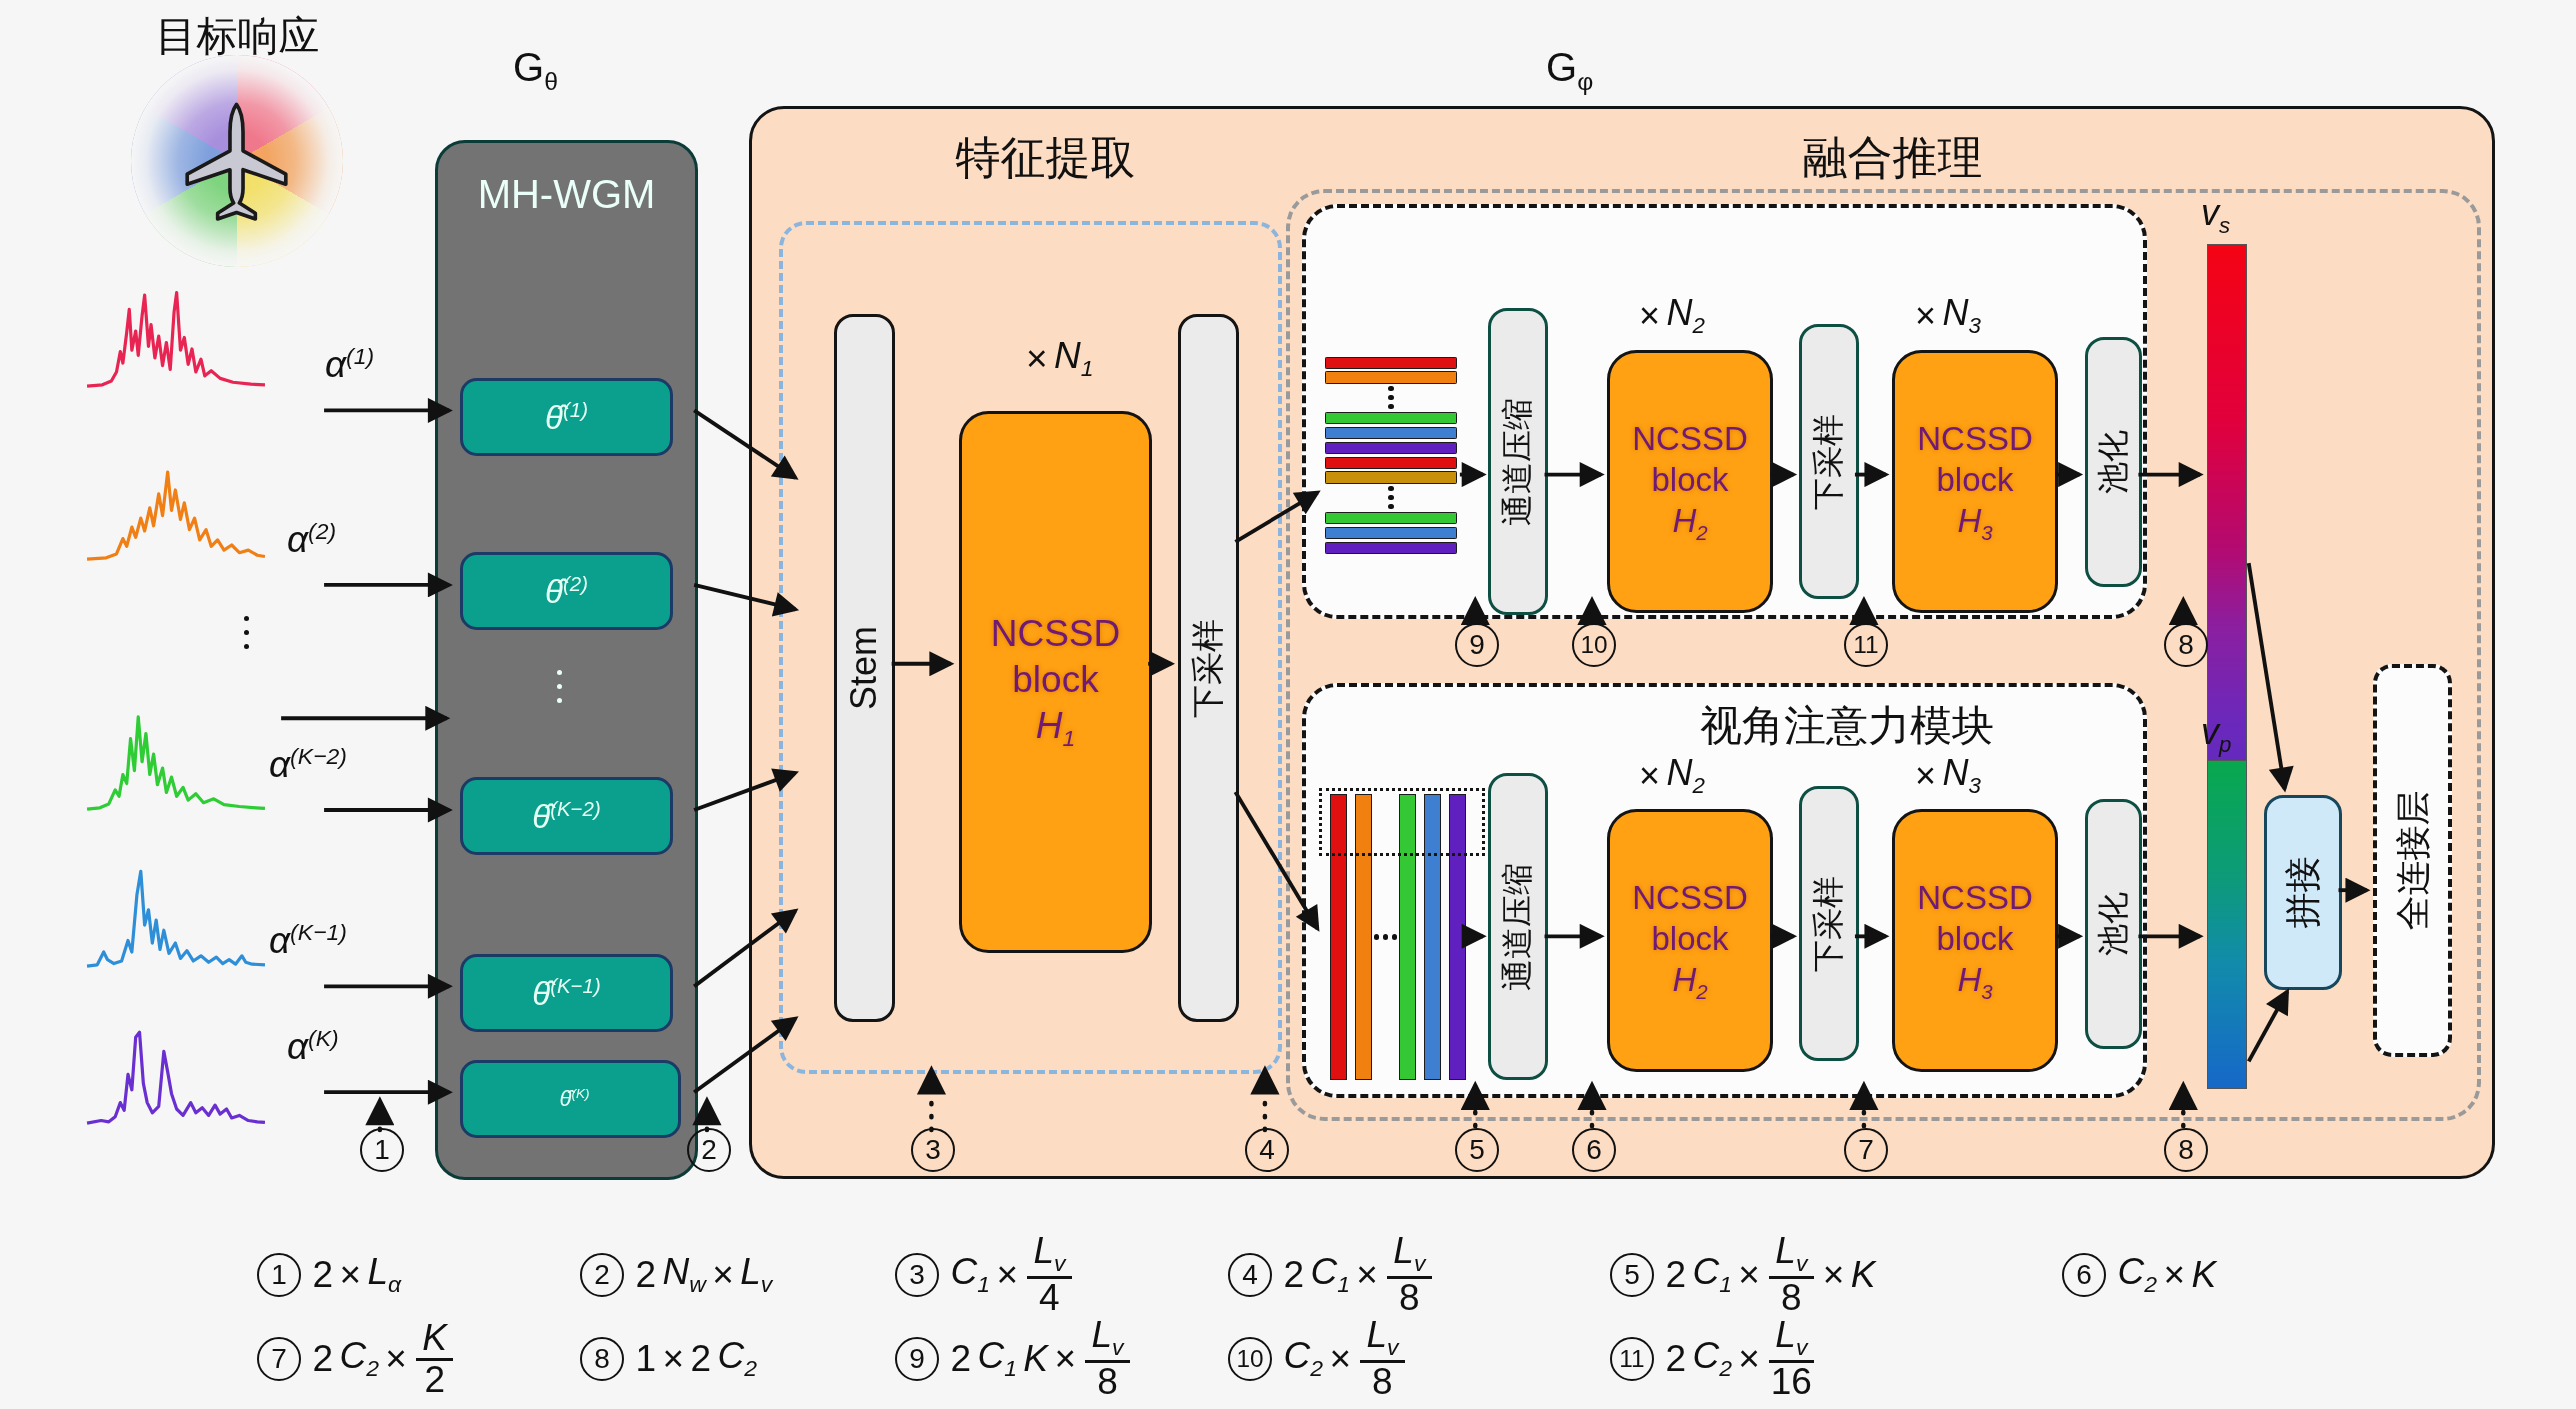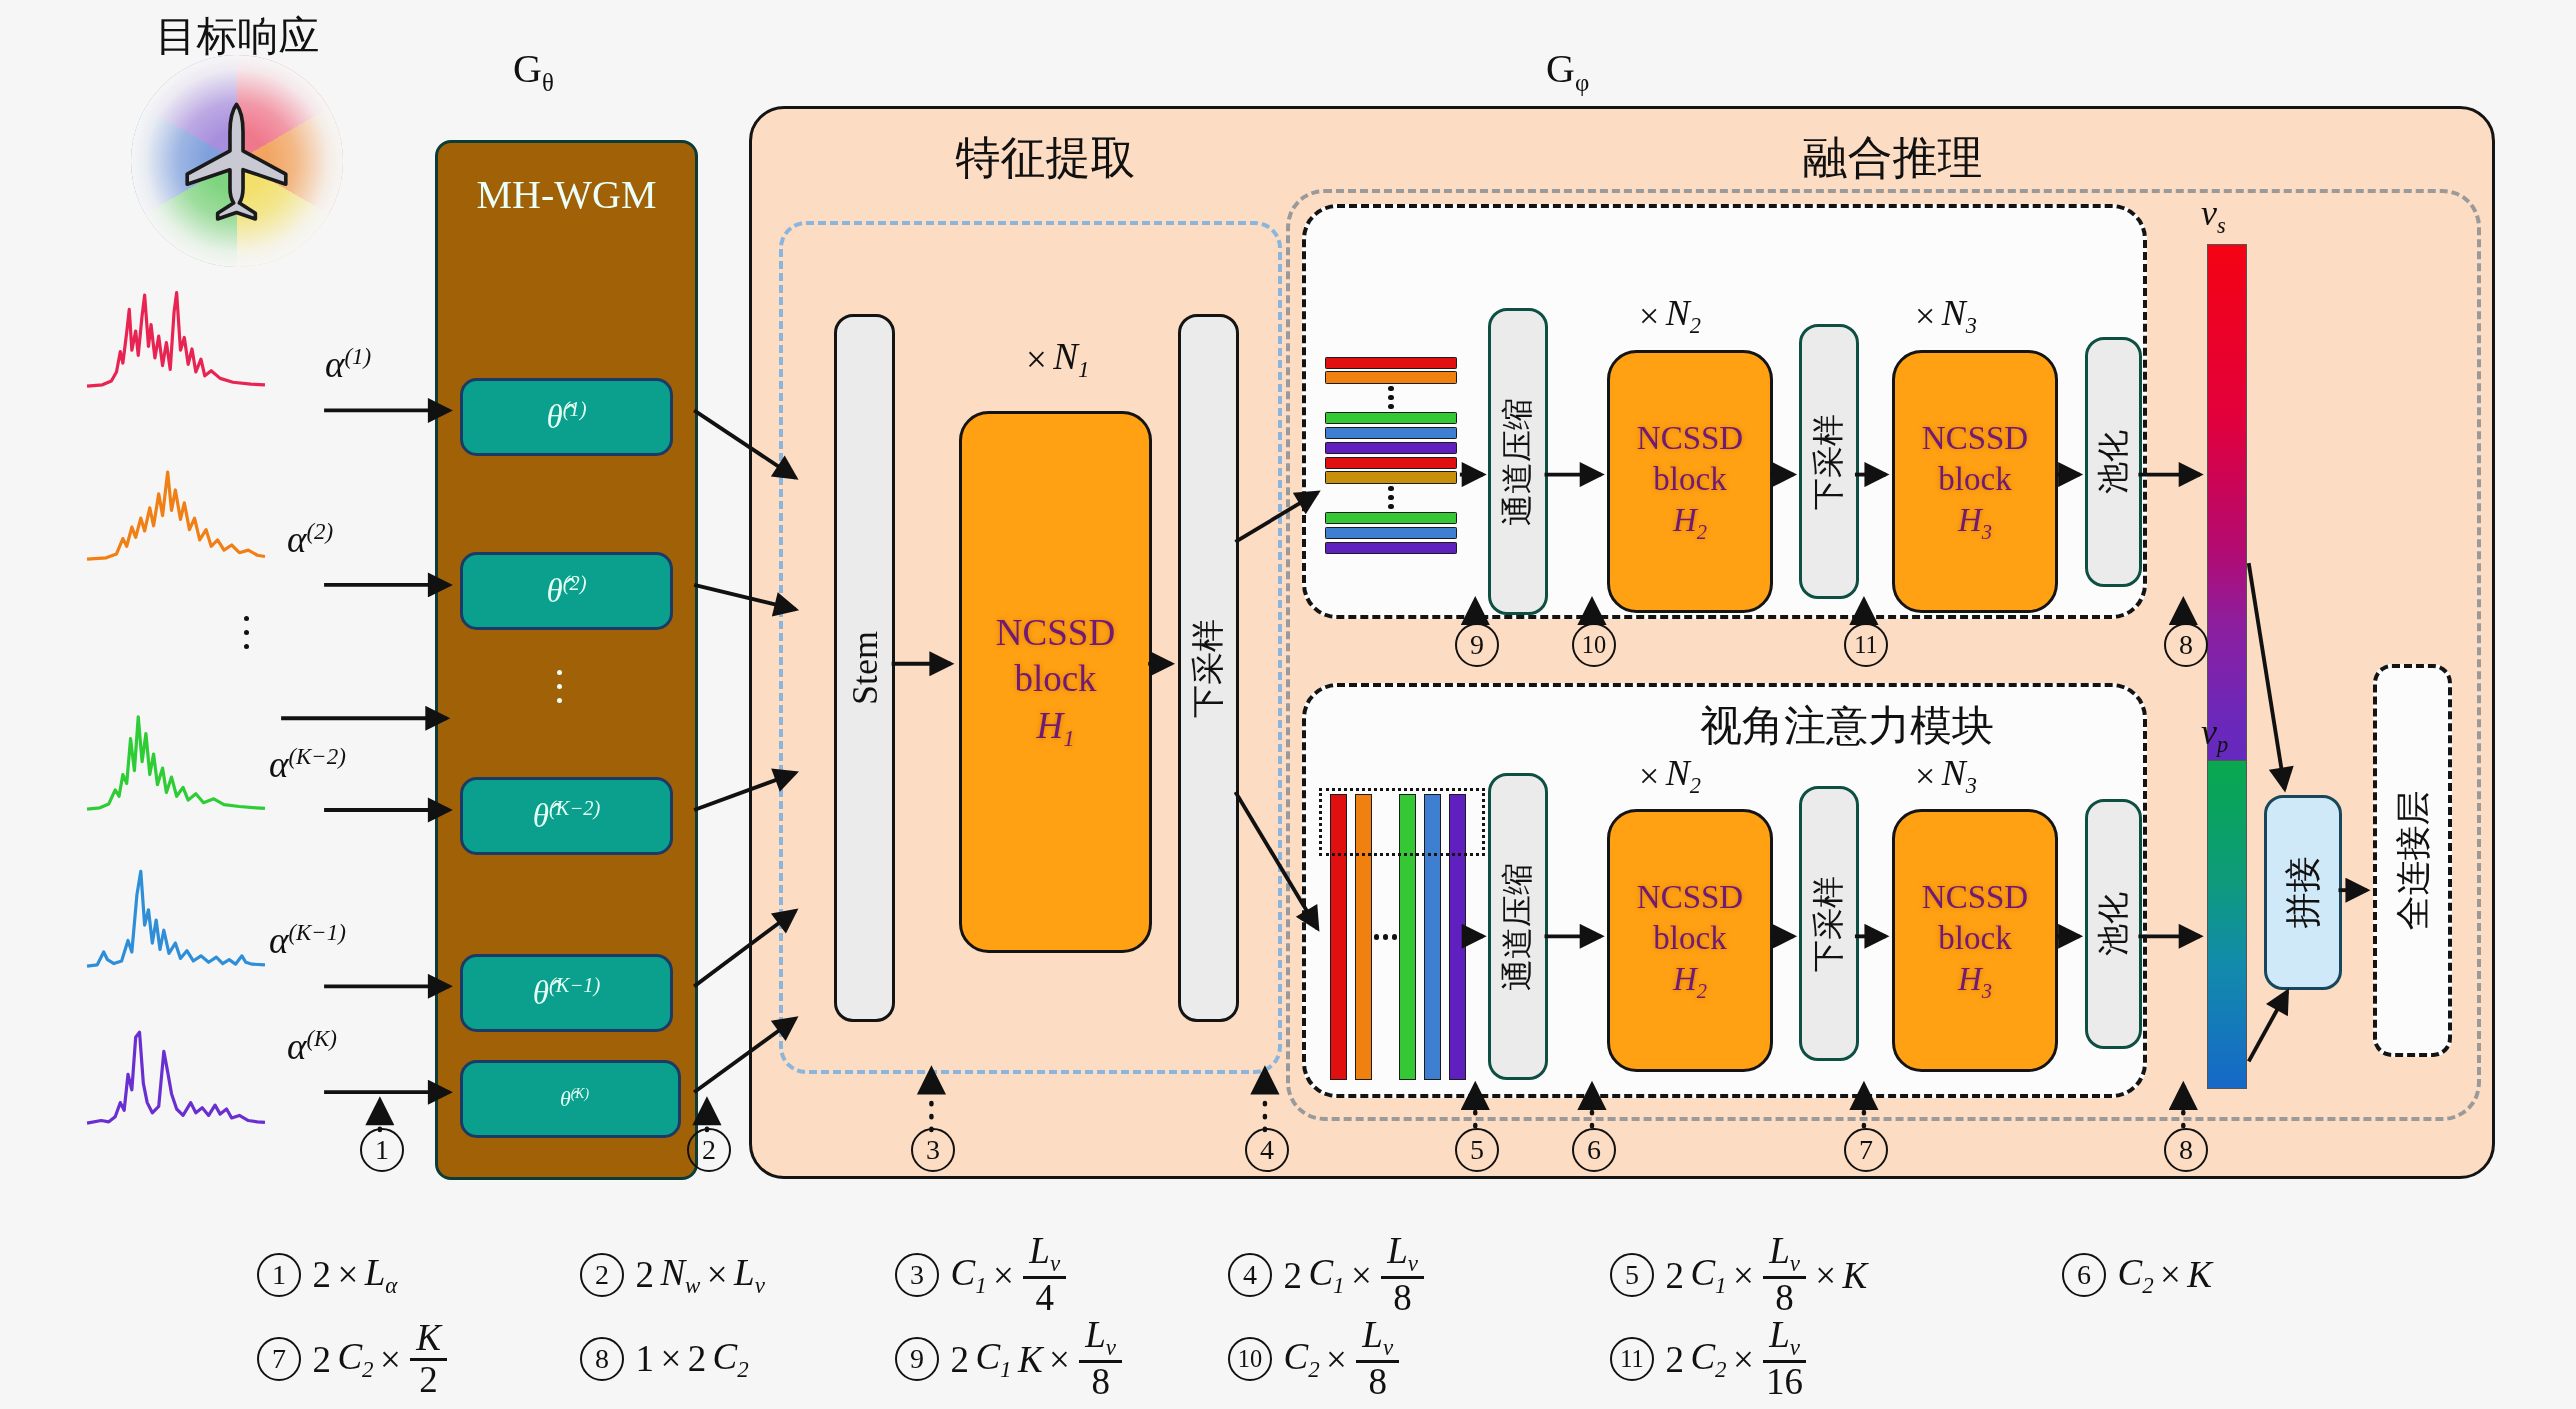--- a/index.html
+++ b/index.html
@@ -1,31 +1,31 @@
 <!DOCTYPE html>
 <html style="font-size:10.3px"><head>
 <meta charset="utf-8">
 <style>
   html,body{margin:0;padding:0;background:#f6f6f6;}
   #canvas{position:relative;width:2576px;height:1409px;background:#f6f6f6;overflow:hidden;
-          font-family:Liberation Serif, serif;color:#111;}
+          font-family:Liberation Sans, sans-serif;color:#111;}
   .abs{position:absolute;}
   .ctr{display:flex;align-items:center;justify-content:center;text-align:center;}
   .vcenter{display:flex;align-items:center;justify-content:center;}
   .rot{transform:rotate(-90deg);white-space:nowrap;}
   .it{font-style:italic;}
   sub,sup{font-size:0.62em;}
   .mexpr{display:inline-flex;align-items:center;gap:6.4px;}
   .frac{display:inline-flex;flex-direction:column;align-items:center;vertical-align:middle;line-height:1.05;margin:0 2.6px;}
   .frac .fnum{border-bottom:3.2px solid #111;padding:0 6.4px;}
   .circ{display:inline-flex;align-items:center;justify-content:center;width:40px;height:40px;
         border:2.6px solid #111;border-radius:50%;font-size:28px;flex:none;background:transparent;}
   
   .peach{background:#fcdcc2;border:3.2px solid #141414;border-radius:35px;}
-  .tealbox{background:#a16207;border:3.2px solid #0b3c38;border-radius:16px;}
+  .tealbox{background:#737373;border:3.2px solid #0b3c38;border-radius:30px;}
   .unit{background:#0aa08d;border:3.2px solid #1b3a66;border-radius:16.7px;color:#e6fff4;}
   .gbox{background:#ebebeb;border:3.2px solid #141414;border-radius:19px;}
   .gbox.greenb{border-color:#0e4f44;}
   .ncssd{background:#ffa113;border:3.2px solid #141414;border-radius:29.5px;display:flex;flex-direction:column;
          align-items:center;justify-content:center;color:#701a75;text-shadow:0 0 5.1px rgba(215,120,0,.95);line-height:1.25;}
   .dashedfeat{border:4.5px dashed #8cb5dd;border-radius:27px;}
   .dashedfuse{border:4.5px dashed #9a9a9a;border-radius:38px;}
   .module{background:#fcfcfc;border:4.5px dashed #141414;border-radius:35px;}
   .concat{background:#cfe9f8;border:3.2px solid #16475c;border-radius:19px;}
   .fcbox{background:#fcfcfc;border:4.5px dashed #141414;border-radius:19px;}

